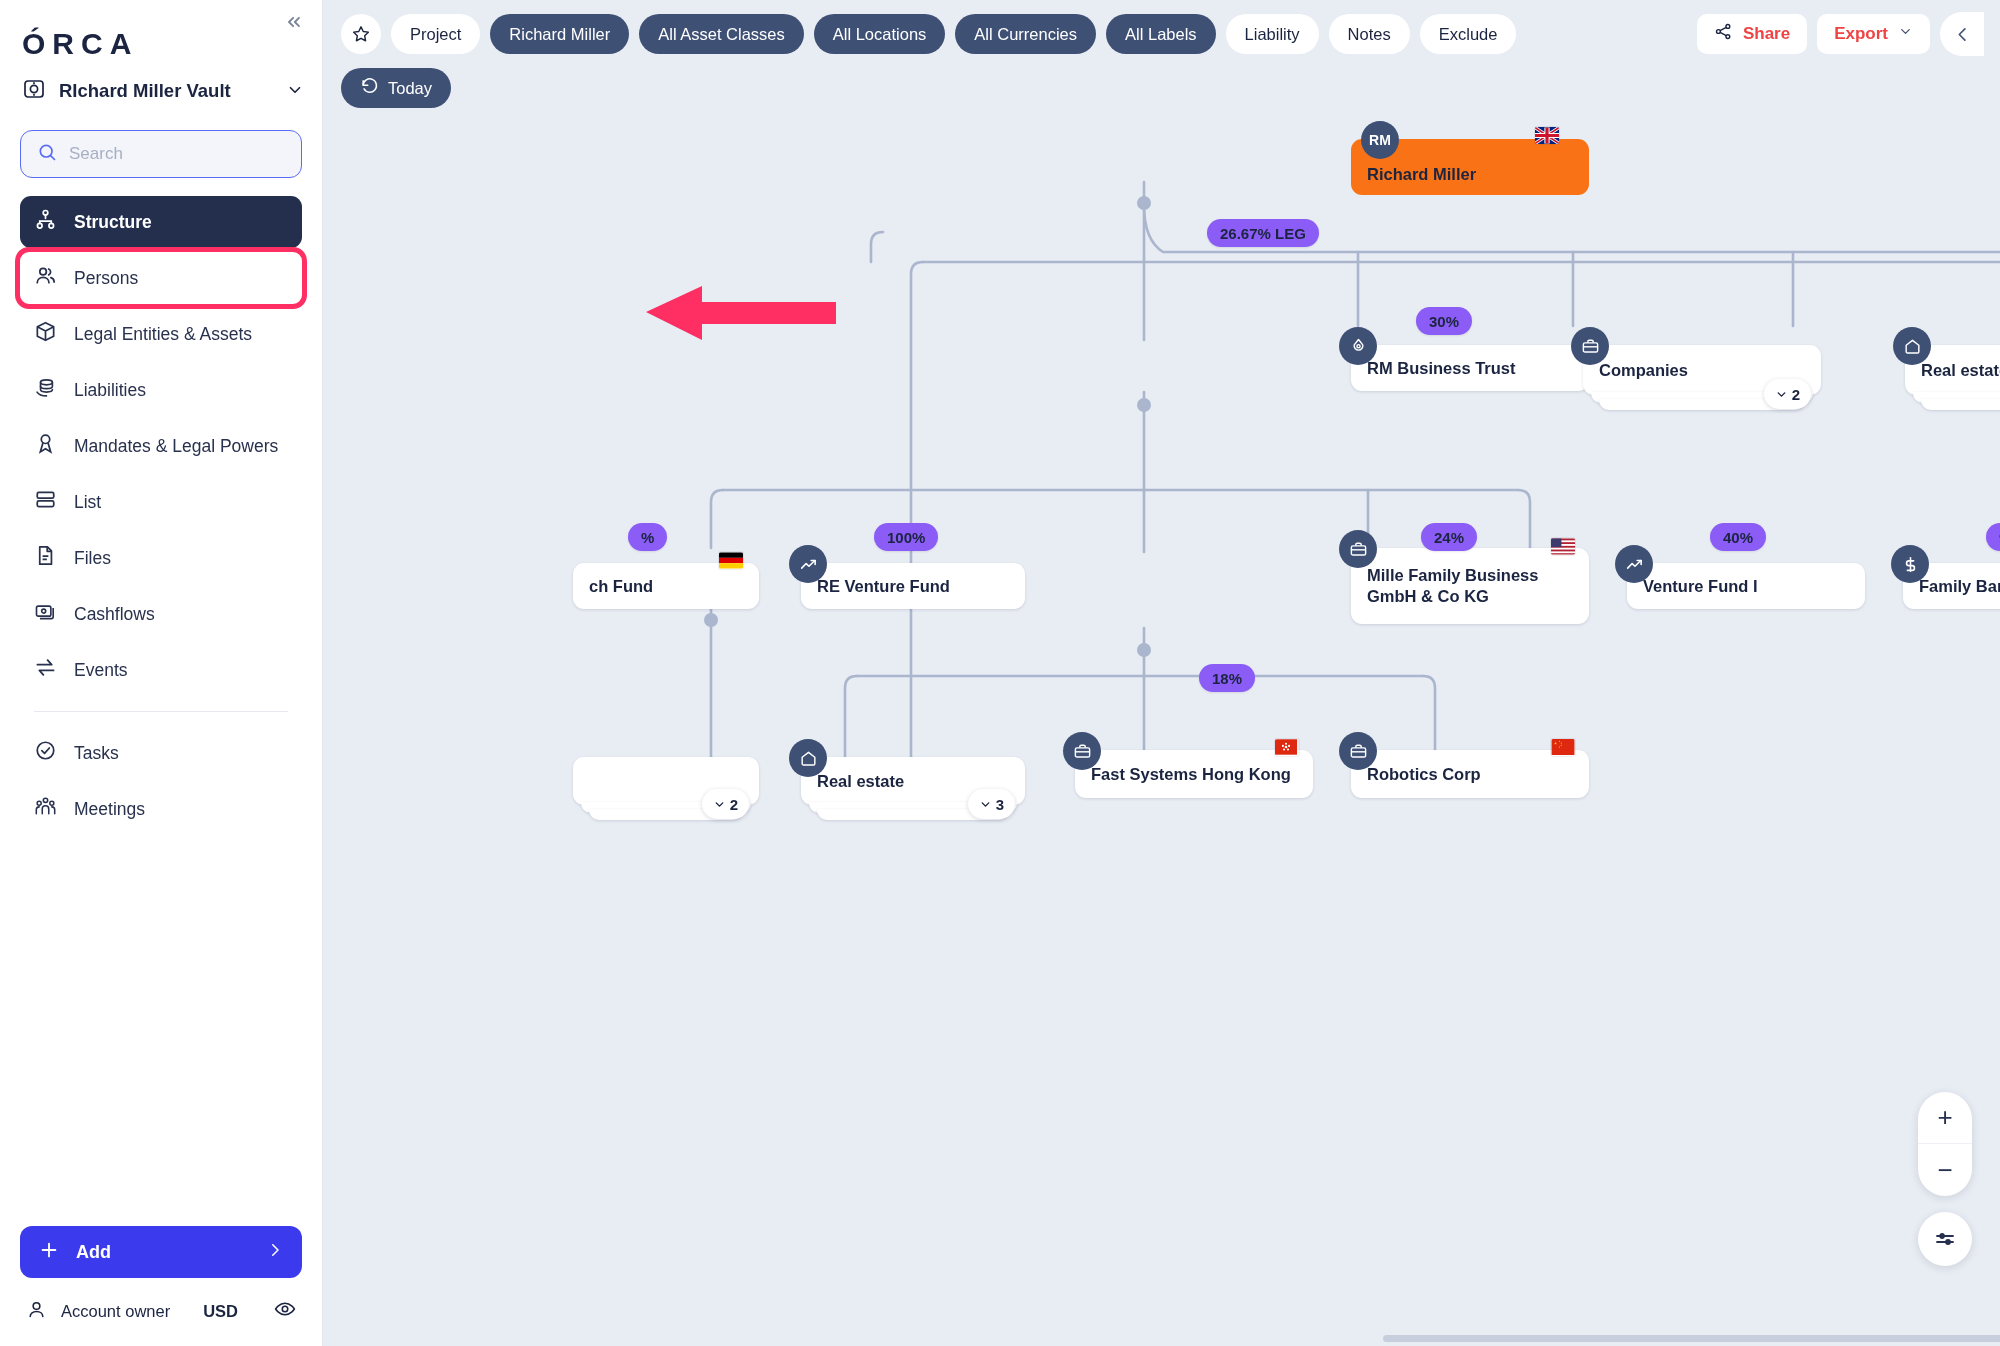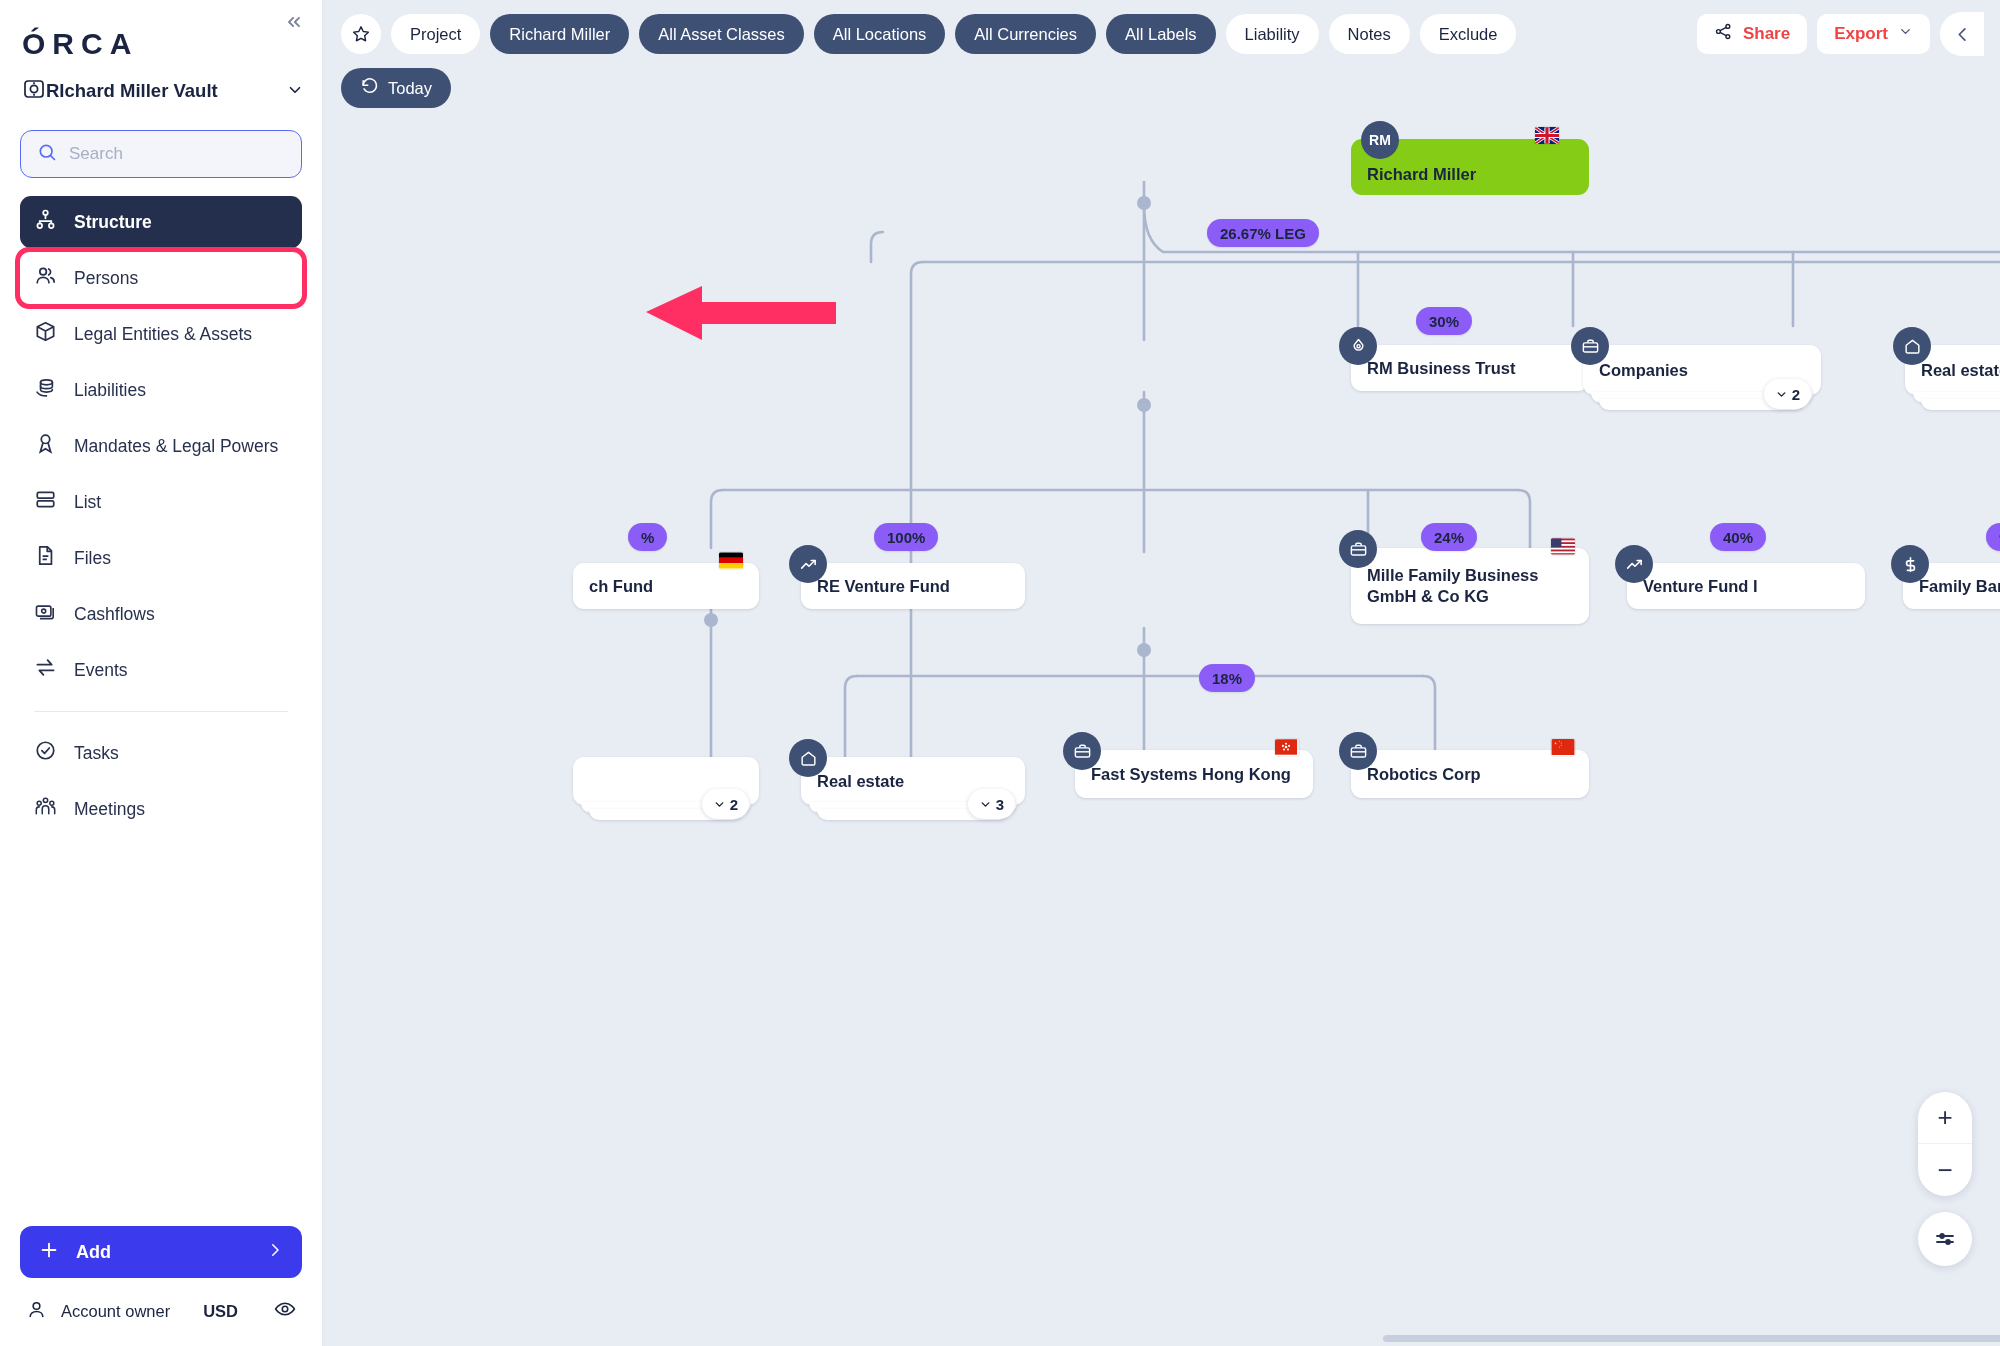--- a/index.html
+++ b/index.html
@@ -24,21 +24,21 @@
   }
   .brand {
     display: flex; align-items: center; gap: 2px;
     padding: 38px 0 0 22px; height: 50px;
   }
   .brand-text {
     font-size: 30px; font-weight: 700; letter-spacing: 7px;
     color: #1b2440;
   }
   .vault-row {
-    display: flex; align-items: center; 
+    display: flex; align-items: center; gap: 13px;
     margin: 24px 18px 0 22px; height: 34px; cursor: pointer;
   }
   .vault-name { font-size: 18.5px; font-weight: 600; color: #1b2440; flex: 1; }
   .chev-down { color: #1b2440; font-size: 15px; }
 
   .search-box {
     margin: 22px 20px 0 20px; height: 48px;
     border: 1.4px solid #5a6bf5; border-radius: 12px;
     background: #f3f5fb; display: flex; align-items: center;
     padding: 0 16px; gap: 12px;
@@ -116,21 +116,21 @@
   
   .tree { position: absolute; inset: 0; }
   .edges { position: absolute; inset: 0; pointer-events: none; }
 
   .node {
     position: absolute; background: #ffffff; border-radius: 11px;
     box-shadow: 0 1px 3px rgba(30,40,70,.14);
     display: flex; align-items: center; padding: 0 16px;
   }
   .node.root {
-    background: #84cc16; box-shadow: none;
+    background: #f97316; box-shadow: none;
   }
   .node-label {
     font-size: 16.5px; font-weight: 700; color: #1b2440; line-height: 1.25;
   }
   .node-badge {
     position: absolute; left: -12px; top: -18px;
     width: 38px; height: 38px; border-radius: 50%;
     background: #3f5075; color: #fff;
     display: flex; align-items: center; justify-content: center;
     font-size: 14px; font-weight: 700;

